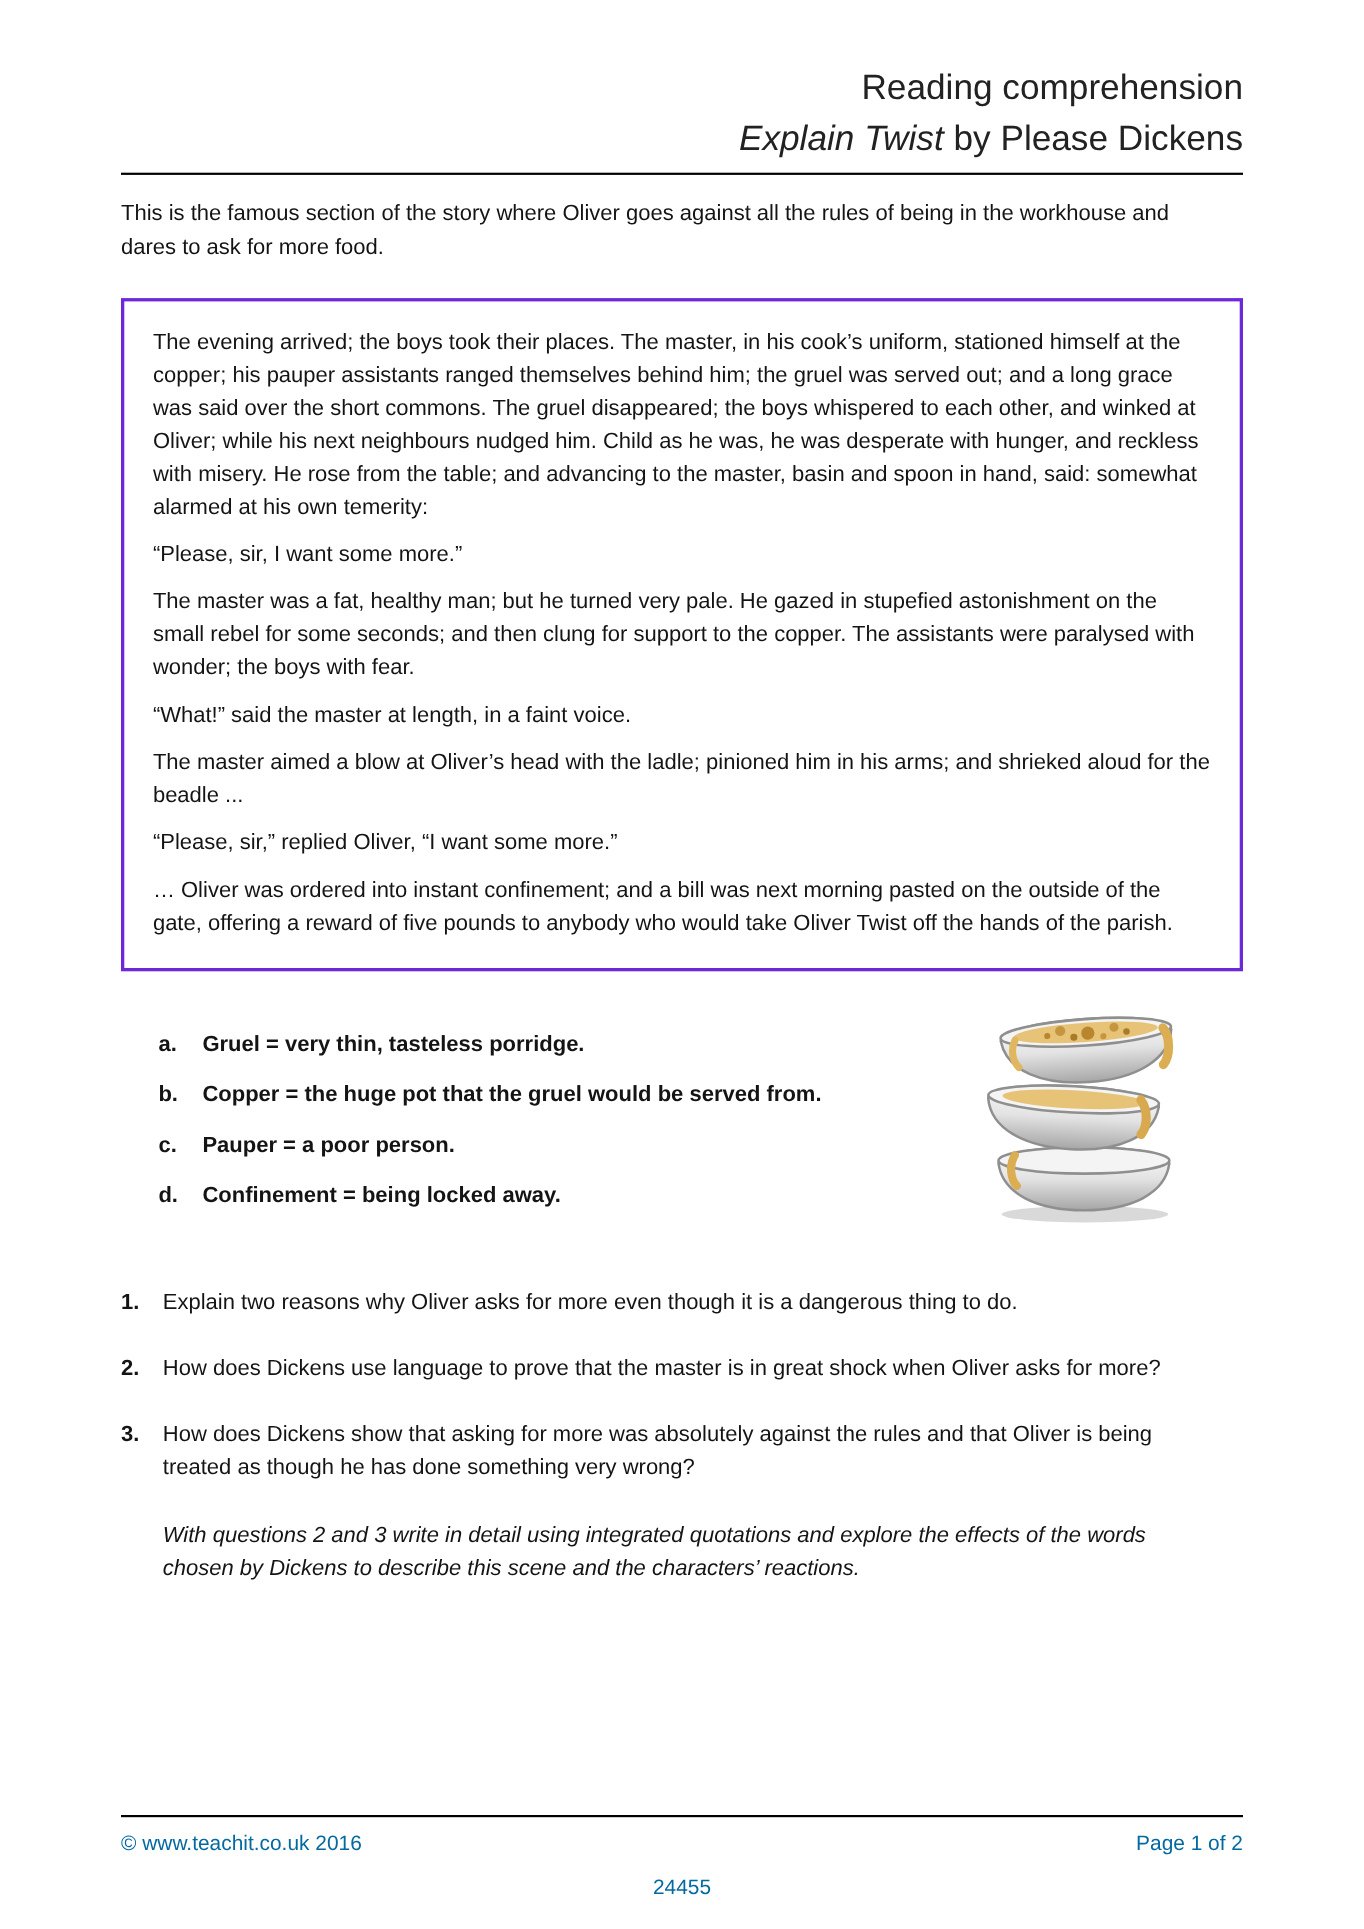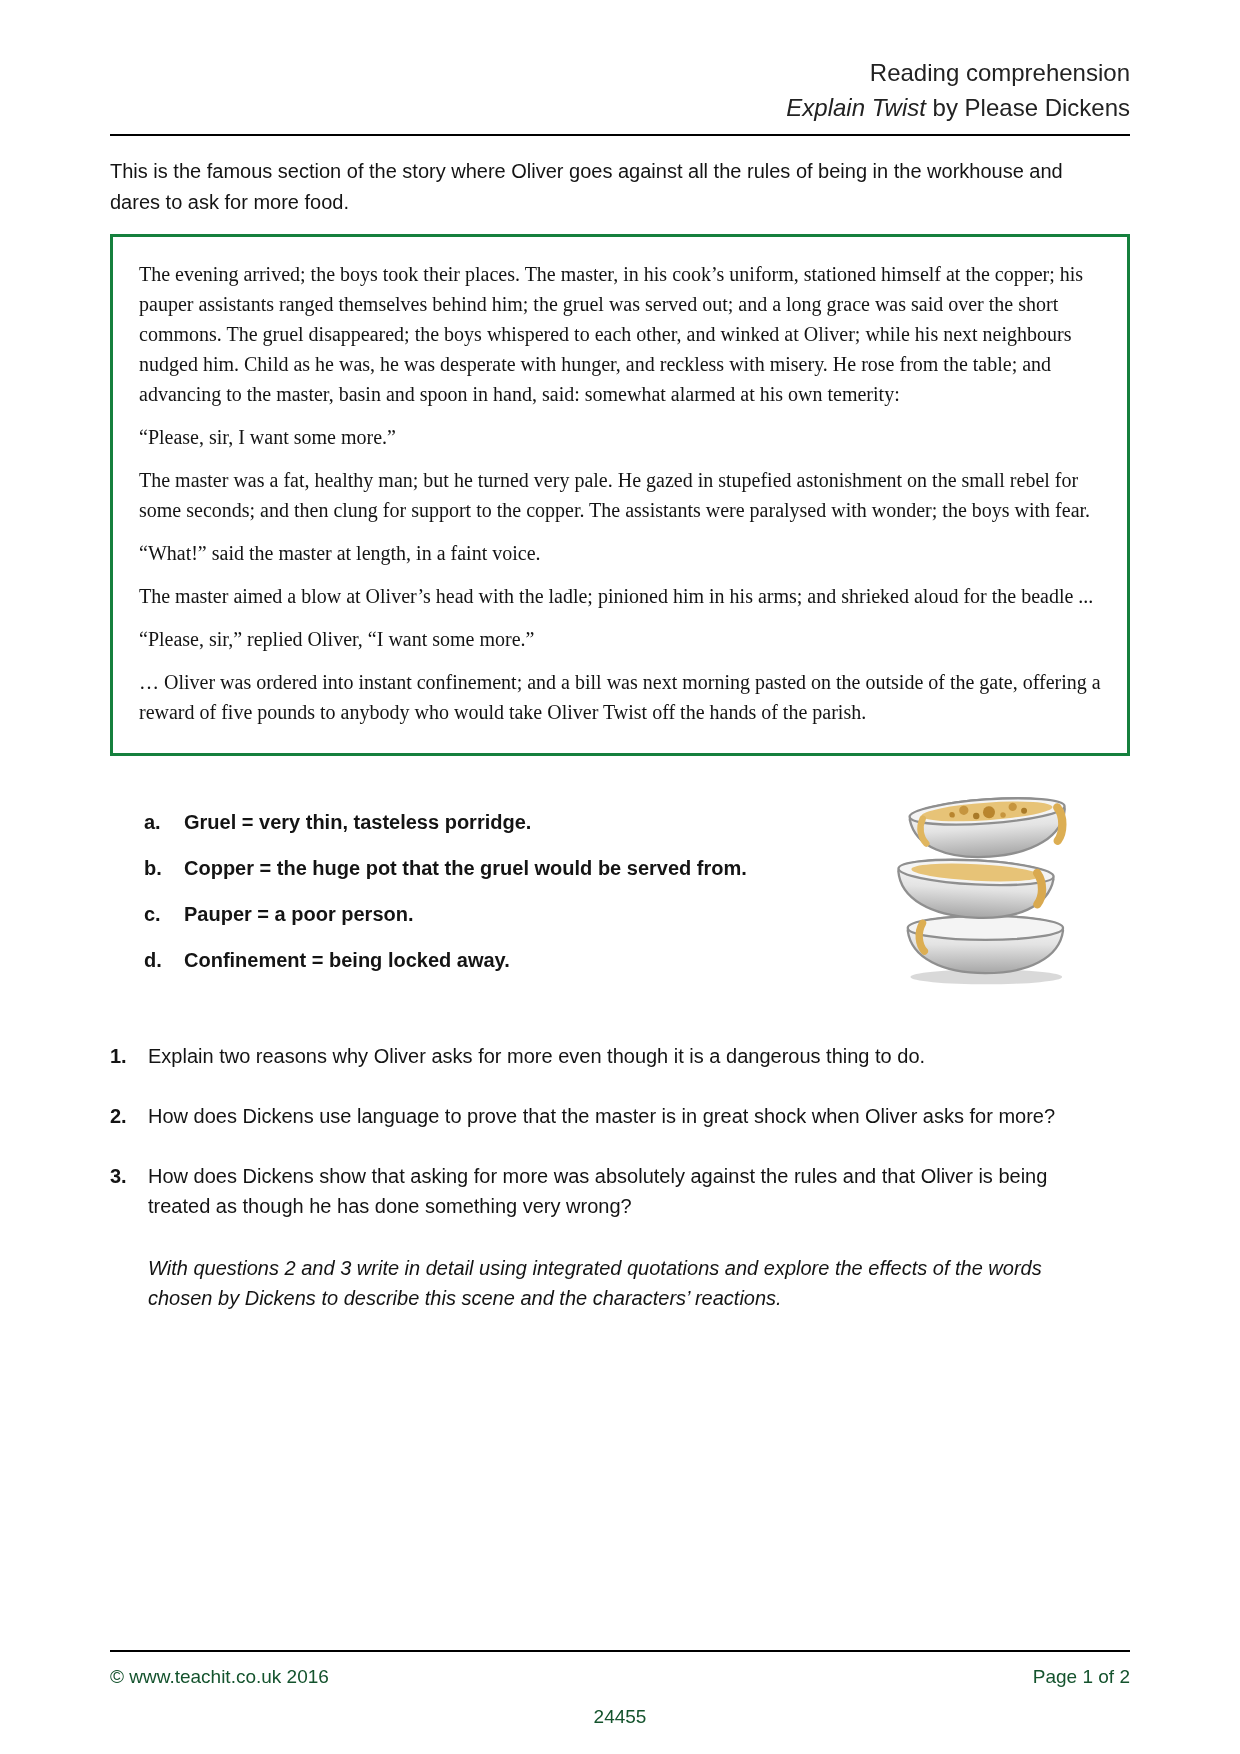--- a/index.html
+++ b/index.html
@@ -4,53 +4,52 @@
 <style>
   * { margin:0; padding:0; box-sizing:border-box; }
   html, body { background:#ffffff; }
   body {
     width:1240px; height:1754px; position:relative;
     font-family:"Liberation Sans", sans-serif;
     color:#141414; font-size:20px;
   }
   .page { padding:56px 110px 0 110px; }
 
-  .header { text-align:right; font-size:24px; line-height:1.45; color:#222; }
+  .header { text-align:right; font-size:32px; line-height:1.45; color:#222; }
   .book-italic { font-style:italic; }
   .header-rule { border-bottom:2px solid #000; margin-top:8px; }
 
   .intro { margin-top:20px; line-height:1.55; max-width:990px; }
 
   .extract-box {
-    border:3px solid #15803d;
-    margin-top:16px;
+    border:3px solid #6d28d9;
+    margin-top:30px;
     padding:22px 26px 26px 26px;
     line-height:1.5;
-    font-family:Liberation Serif, serif;
   }
   .extract-box p { margin-top:13px; }
   .extract-box p:first-child { margin-top:0; }
 
   .glossary-row { display:flex; align-items:flex-start; margin-top:42px; }
   .glossary { list-style:none; flex:1; padding-left:34px; padding-top:10px; }
   .glossary li { display:flex; font-weight:bold; margin-bottom:17px; line-height:1.45; }
   .g-label { width:40px; flex:none; }
   .illustration { width:208px; flex:none; margin-right:42px; margin-top:-6px; }
 
   .questions { margin-top:48px; }
   .question { display:flex; margin-bottom:30px; line-height:1.5; }
   .q-num { width:38px; flex:none; font-weight:bold; }
   .q-text { flex:1; max-width:965px; }
 
   .note { margin-top:32px; padding-left:38px; line-height:1.5; max-width:995px;font-style:italic; }
 
   .footer {
     position:absolute; left:110px; right:110px; bottom:26px;
     border-top:2px solid #000; padding-top:14px;
-    display:flex; font-size:19px; color:#14532d;
+    display:flex; font-size:19px; color:#0369a1;
   }
   .footer > div { flex:1; }
   .f-center { text-align:center;margin-top:40px; }
   .f-right { text-align:right; }
 </style>
 </head>
 <body>
 
 <div class="page">
 

